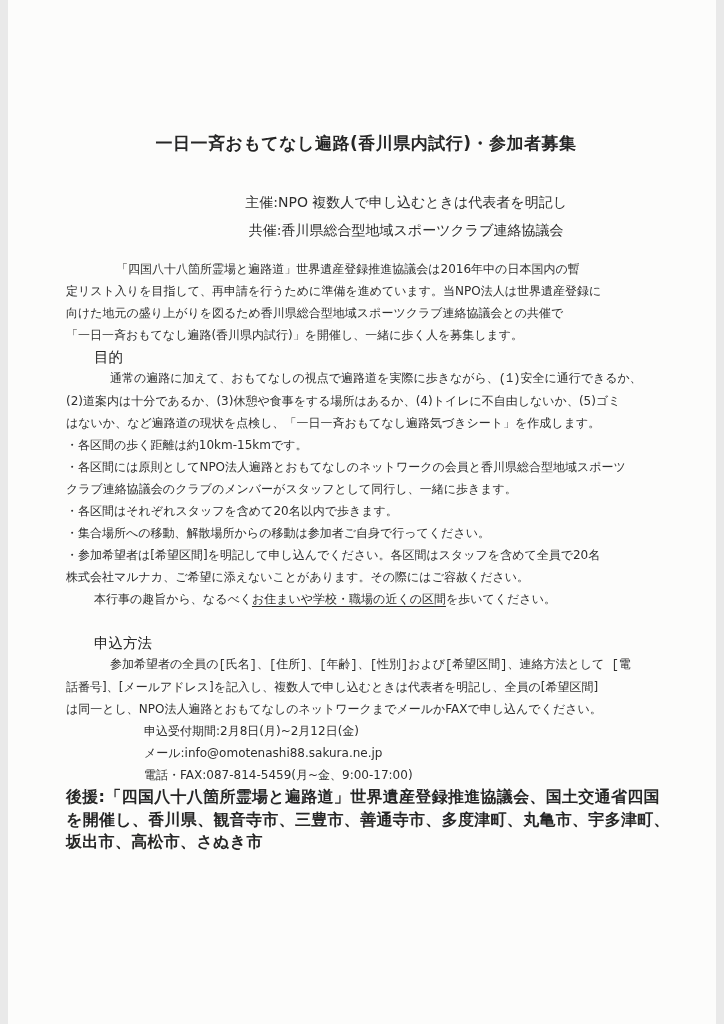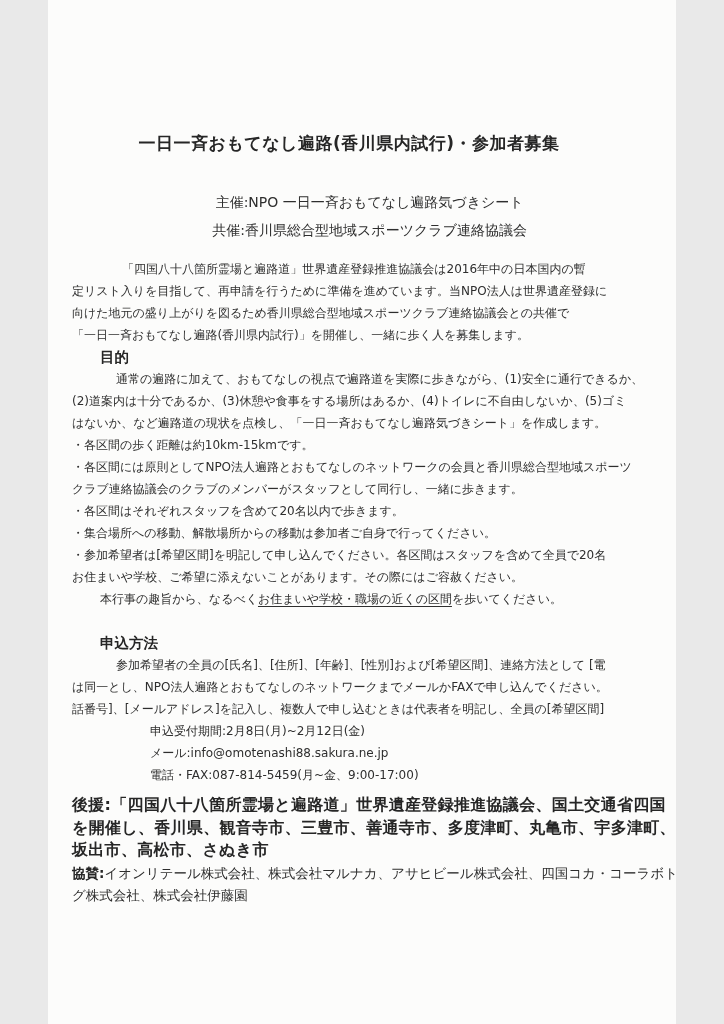--- a/index.html
+++ b/index.html
@@ -1,22 +1,22 @@
 <!DOCTYPE html>
 <html><head>
 <meta charset="utf-8">
 <style>
   html,body{margin:0;padding:0;background:#e9e9e9;}
   .page{
     position:relative;
-    width:628px;height:1024px;
+    width:708px;height:1024px;
     margin:0 auto;
     background:#fcfcfb;
     box-sizing:border-box;
-    padding:130px 50px 0 24px;
+    padding:130px 50px 0 58px;
     font-family:"DejaVu Sans","Liberation Sans",sans-serif;
     color:#2e2e2e;
     overflow:hidden;
   }
   .title{
     margin:0;
     font-size:17px;
     font-weight:bold;
     text-align:center;
     line-height:26px;
@@ -25,54 +25,54 @@
   }
   .organizers{
     margin:32px 99px 0 auto;
     width:fit-content;
     text-align:center;
   }
   .org-line{font-size:14px;line-height:28px;white-space:nowrap;}
   .line{font-size:12px;line-height:22px;white-space:nowrap;}
   .intro{margin-top:14px;}
   .indent-first{text-indent:50px;}
-  .para-first{text-indent:44px;}
+  .para-first{text-indent:44px;font-family:Liberation Mono, monospace;}
   .meta{padding-left:74px;}
   .heading{
     font-size:14.5px;
-    font-weight:bold;
+    font-weight:normal;
     line-height:22px;
     padding-left:28px;
     white-space:nowrap;
     color:#262626;
   }
   .app-heading{margin-top:22px;}
   .note{padding-left:28px;}
   .u{text-decoration:underline;text-underline-offset:3px;}
   .contact{padding-left:78px;}
-  .support{margin-top:8px;}
+  .support{margin-top:0;}
   .support .line{
     font-size:16px;
     font-weight:bold;
     line-height:22.5px;
     letter-spacing:0.3px;
     color:#262626;
   }
   .sponsor .line{font-size:13.5px;}
   .b{font-weight:bold;color:#262626;}
 </style>
 </head>
 <body>
 
 <div class="page">
 
   <h1 class="title">一日一斉おもてなし遍路(香川県内試行)・参加者募集</h1>
 
   <div class="organizers">
-    <div class="org-line">主催:NPO 一日一斉おもてなし遍路気づきシート</div>
+    <div class="org-line">主催:NPO 複数人で申し込むときは代表者を明記し</div>
     <div class="org-line">共催:香川県総合型地域スポーツクラブ連絡協議会</div>
   </div>
 
   <div class="intro">
     <div class="line indent-first">「四国八十八箇所霊場と遍路道」世界遺産登録推進協議会は2016年中の日本国内の暫</div>
     <div class="line">定リスト入りを目指して、再申請を行うために準備を進めています。当NPO法人は世界遺産登録に</div>
     <div class="line">向けた地元の盛り上がりを図るため香川県総合型地域スポーツクラブ連絡協議会との共催で</div>
     <div class="line">「一日一斉おもてなし遍路(香川県内試行)」を開催し、一緒に歩く人を募集します。</div>
   </div>
 
@@ -85,45 +85,39 @@
     <div class="line">はないか、など遍路道の現状を点検し、「一日一斉おもてなし遍路気づきシート」を作成します。</div>
   </div>
 
   <div>
     <div class="line">・各区間の歩く距離は約10km-15kmです。</div>
     <div class="line">・各区間には原則としてNPO法人遍路とおもてなしのネットワークの会員と香川県総合型地域スポーツ</div>
     <div class="line">クラブ連絡協議会のクラブのメンバーがスタッフとして同行し、一緒に歩きます。</div>
     <div class="line">・各区間はそれぞれスタッフを含めて20名以内で歩きます。</div>
     <div class="line">・集合場所への移動、解散場所からの移動は参加者ご自身で行ってください。</div>
     <div class="line">・参加希望者は[希望区間]を明記して申し込んでください。各区間はスタッフを含めて全員で20名</div>
-    <div class="line">お住まいや学校、ご希望に添えないことがあります。その際にはご容赦ください。</div>
+    <div class="line">株式会社マルナカ、ご希望に添えないことがあります。その際にはご容赦ください。</div>
   </div>
 
   <div class="line note">
     <span>本行事の趣旨から、なるべく</span><span class="u">お住まいや学校・職場の近くの区間</span><span>を歩いてください。</span>
   </div>
 
   <div class="heading app-heading">申込方法</div>
 
   <div>
     <div class="line para-first">参加希望者の全員の[氏名]、[住所]、[年齢]、[性別]および[希望区間]、連絡方法として [電</div>
+    <div class="line">話番号]、[メールアドレス]を記入し、複数人で申し込むときは代表者を明記し、全員の[希望区間]</div>
     <div class="line">は同一とし、NPO法人遍路とおもてなしのネットワークまでメールかFAXで申し込んでください。</div>
-    <div class="line">話番号]、[メールアドレス]を記入し、複数人で申し込むときは代表者を明記し、全員の[希望区間]</div>
   </div>
 
   <div class="line contact">申込受付期間:2月8日(月)~2月12日(金)</div>
   <div class="line contact">メール:info@omotenashi88.sakura.ne.jp</div>
   <div class="line contact">電話・FAX:087-814-5459(月~金、9:00-17:00)</div>
 
   <div class="support">
     <div class="line">後援:「四国八十八箇所霊場と遍路道」世界遺産登録推進協議会、国土交通省四国</div>
     <div class="line">を開催し、香川県、観音寺市、三豊市、善通寺市、多度津町、丸亀市、宇多津町、</div>
     <div class="line">坂出市、高松市、さぬき市</div>
   </div>
 
-  <div class="sponsor">
-    <div class="line">
-      <span class="b">協賛:</span><span>イオンリテール株式会社、株式会社マルナカ、アサヒビール株式会社、四国コカ・コーラボトリン</span>
-    </div>
-    <div class="line">グ株式会社、株式会社伊藤園</div>
-  </div>
 
 </div>
 
 </body></html>

